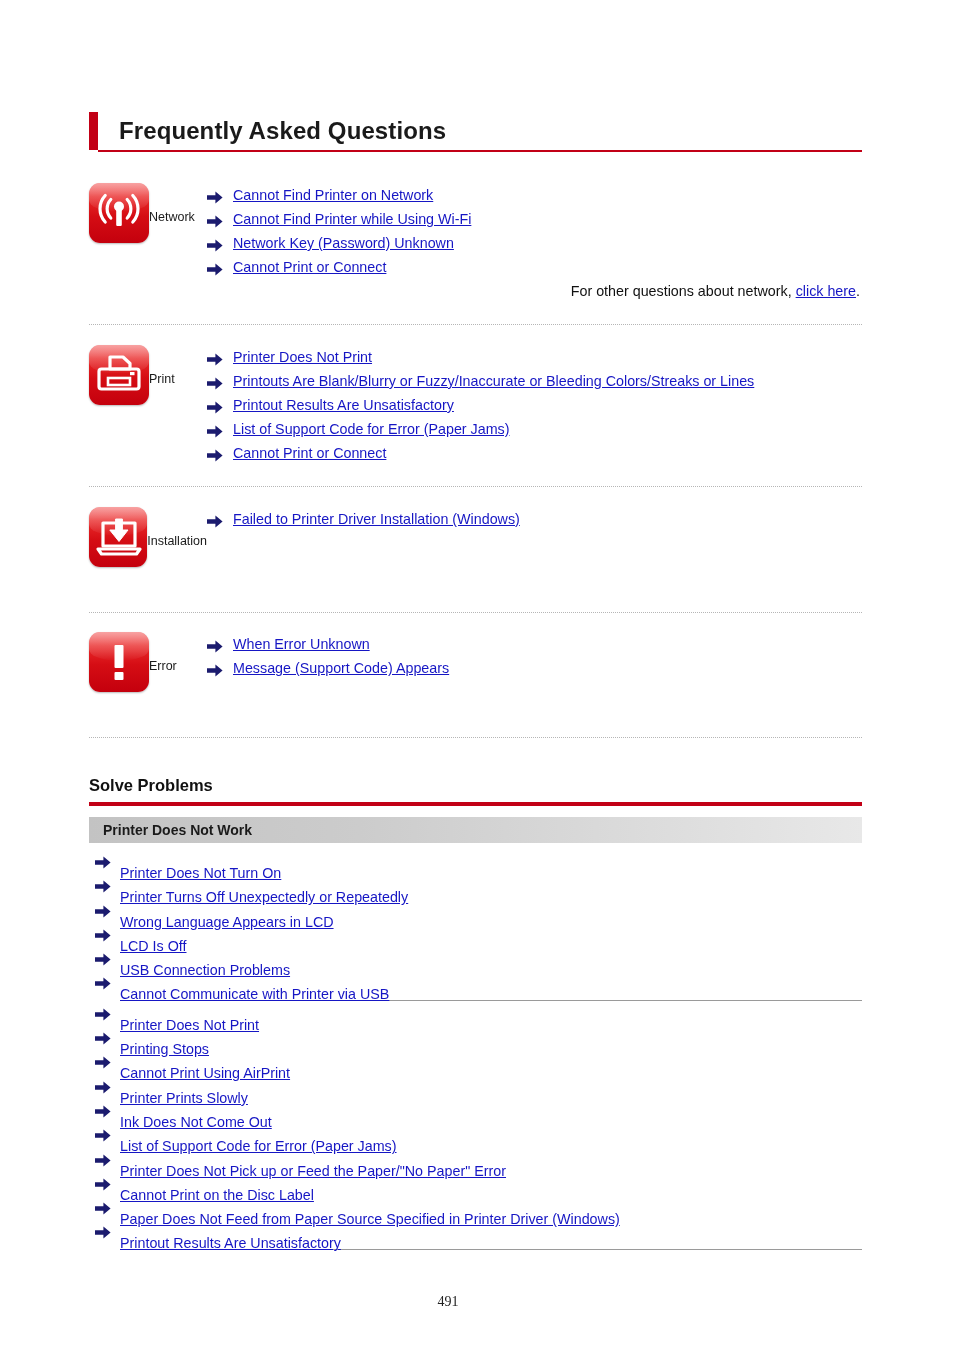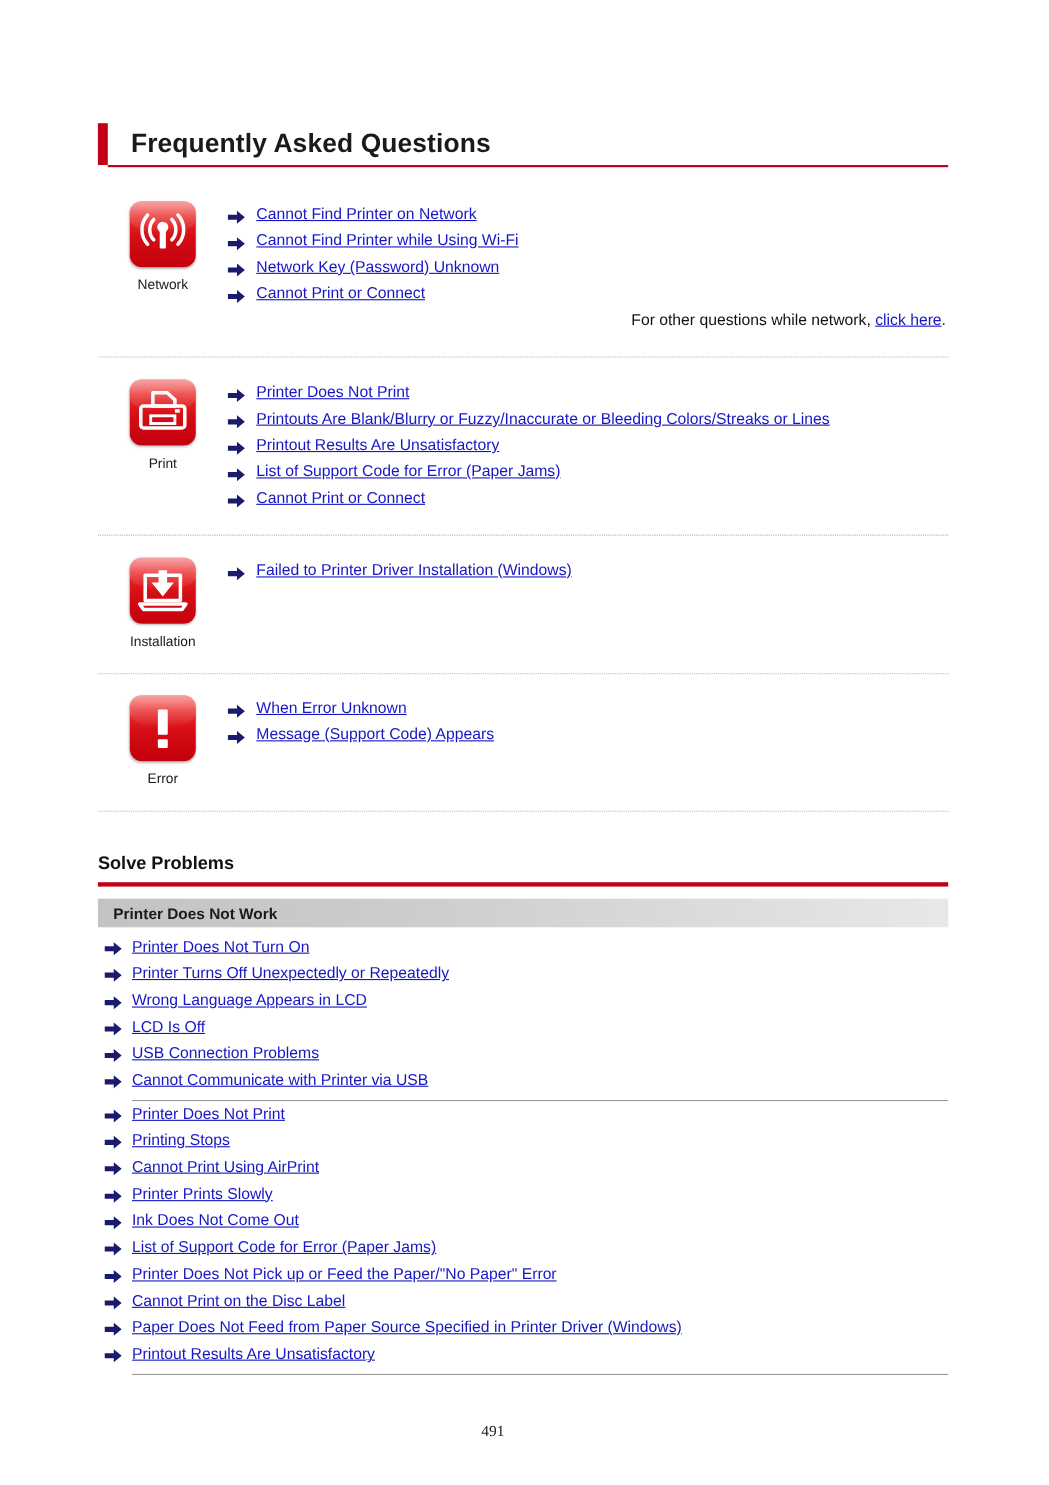--- a/index.html
+++ b/index.html
@@ -65,21 +65,21 @@
     width: 773px;
   }
   .faq-inner {
     display: flex;
     align-items: flex-start;
   }
   .icon-col {
     width: 118px;
     flex: 0 0 auto;
     display: flex;
-    flex-direction: column;
+    flex-direction: row;
     align-items: center;
     padding-top: 4px;
   }
   .icon-tile {
     width: 60px;
     height: 60px;
     border-radius: 11px;
     background: linear-gradient(to bottom, #f46a6a 0%, #ea2b2b 22%, #d50d14 55%, #c4000d 100%);
     box-shadow: 0 1px 2px rgba(0,0,0,0.28);
     position: relative;
@@ -176,21 +176,21 @@
     left: 95px;
     top: 836px;
     width: 767px;
   }
   .sp-item {
     display: flex;
     align-items: flex-start;
     height: 24.3px;
   }
   .sp-item .arrow-bullet { width: 25px; padding-top: 4px; }
-  .sp-item a.doclink { font-size: 14.3px; line-height: 18px; }
+  .sp-item a.doclink { font-size: 14.3px; line-height: 18px; margin-top: 12px; }
   .sp-sep {
     height: 1px;
     border-top: 1px solid #9a9a9a;
     margin: 2px 0 3px 25px;
     width: 742px;
   }
 
   .page-number {
     position: absolute;
     left: 0;
@@ -259,21 +259,21 @@
             <div class="link-row">
               <span class="arrow-bullet">
                 <svg width="16" height="13" viewBox="0 0 16 13">
                   <path d="M0 4.2h8.4V0.6L15.6 6.5 8.4 12.4V8.8H0z" fill="#1b1b6e"></path>
                 </svg>
               </span>
               <a class="doclink" href="#">Cannot Print or Connect</a>
             </div>
           </div>
         </div>
-        <div class="note-row"><span>For other questions while network, </span><a href="#">click here</a><span>.</span></div>
+        <div class="note-row"><span>For other questions about network, </span><a href="#">click here</a><span>.</span></div>
       </div>
       <div class="dotted-rule" style="top: 308px;"></div>
       <div class="faq-block" style="top: 325px;">
         <div class="faq-inner">
           <div class="icon-col">
             <div class="icon-tile">
               <svg width="60" height="60" viewBox="0 0 60 60">
                 <path d="M21 12h13l7 6.5V24H21z" fill="none" stroke="#ffffff" stroke-width="3.2" stroke-linejoin="round"></path>
                 <path d="M12.5 24h35a2.5 2.5 0 0 1 2.5 2.5v15a2.5 2.5 0 0 1-2.5 2.5h-35A2.5 2.5 0 0 1 10 41.5v-15A2.5 2.5 0 0 1 12.5 24z" fill="none" stroke="#ffffff" stroke-width="3.2" stroke-linejoin="round"></path>
                 <rect x="19" y="33" width="22" height="7" fill="none" stroke="#ffffff" stroke-width="2.6"></rect>

